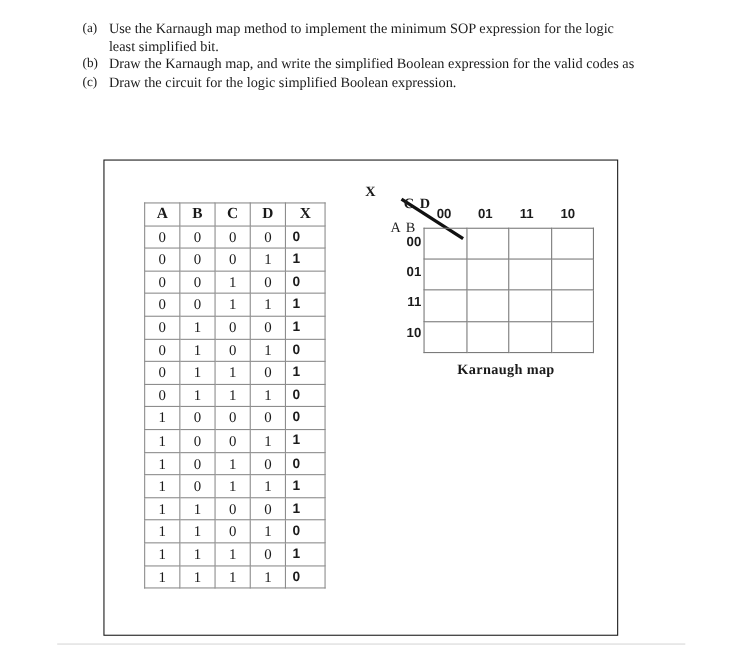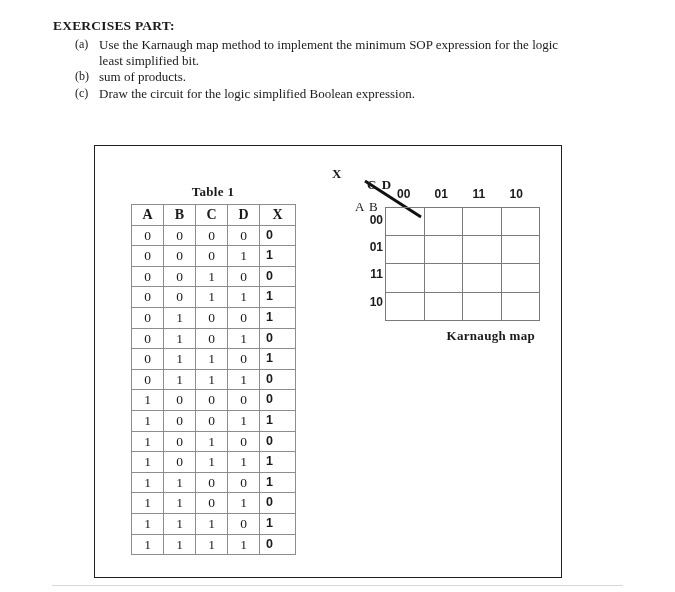--- a/index.html
+++ b/index.html
@@ -192,69 +192,67 @@
     padding: 0;
     text-align: center;
     font-size: 12.5px;
     font-family: "Liberation Sans", sans-serif;
   }
   #kmap-caption {
     position: absolute;
     left: 58px;
     top: 168px;
     width: 150px;
-    text-align: right;
+    text-align: center;
     font-weight: bold;
     font-size: 13px;
     letter-spacing: 0.3px;
   }
 
   
   #bottom-rule {
     position: absolute;
     left: 52px;
     top: 585px;
     width: 571px;
     height: 1px;
     background: #d8d8d8;
   }
 </style>
 </head>
 <body>
 
 <div id="exercises">
-  <div id="exercises-heading">EXERCISES PART:</div>
 
   <div class="ex-item">
     <div class="ex-marker">(a)</div>
     <div class="ex-text">
       <span class="l">Use the Karnaugh map method to implement the minimum SOP expression for the logic</span>
       <span class="l">least simplified bit.</span>
     </div>
   </div>
 
   <div class="ex-item">
     <div class="ex-marker">(b)</div>
     <div class="ex-text">
-      <span class="l">sum of products.</span>
+      <span class="l">Draw the Karnaugh map, and write the simplified Boolean expression for the valid codes as</span>
     </div>
   </div>
 
   <div class="ex-item">
     <div class="ex-marker">(c)</div>
     <div class="ex-text">
       <span class="l">Draw the circuit for the logic simplified Boolean expression.</span>
     </div>
   </div>
 </div>
 
 <div id="content-box">
 
   <div id="table-area">
-    <div id="table-caption">Table 1</div>
     <table class="truth">
       <colgroup>
         <col class="c-bit">
           <col class="c-bit">
           <col class="c-bit">
           <col class="c-bit">
           <col class="c-x">
       </colgroup>
       <thead>
         <tr>

